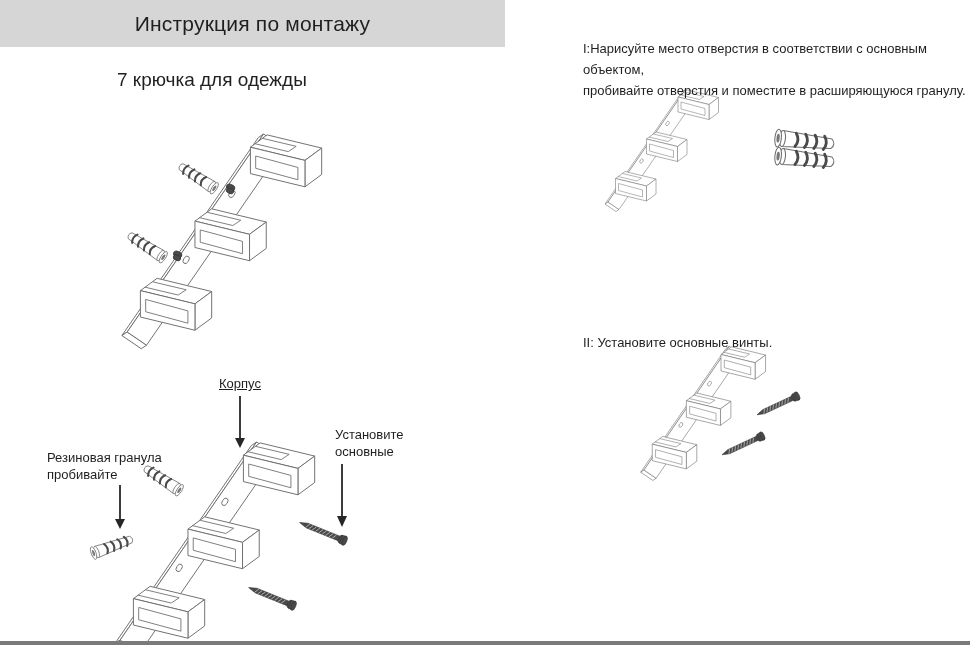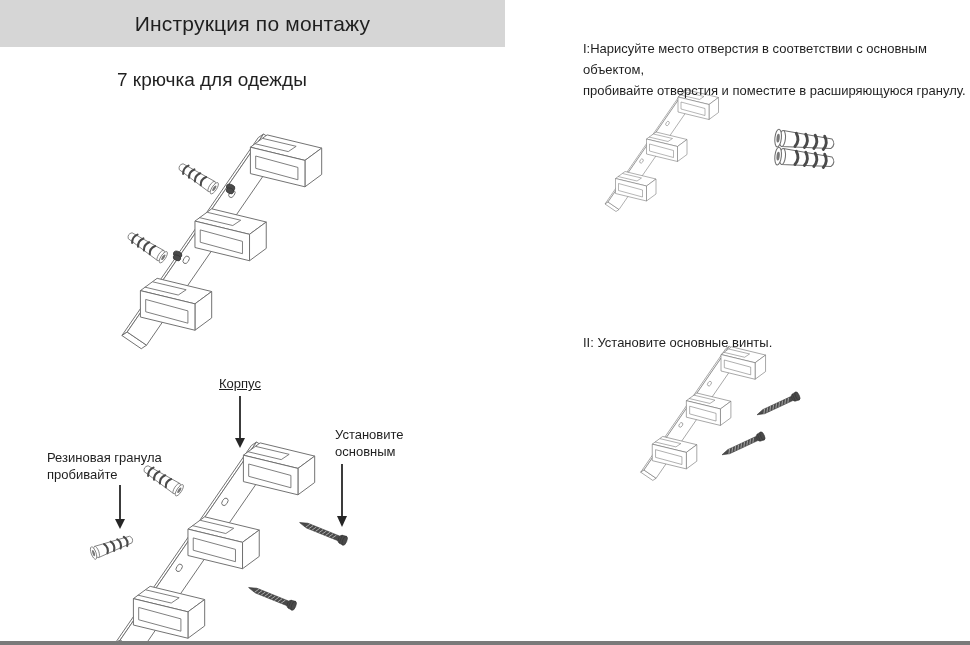--- a/index.html
+++ b/index.html
@@ -117,21 +117,21 @@
       <use href="#rail" transform="translate(622,305) scale(0.55)"></use>
       <use href="#screw" transform="translate(778,405) rotate(-25) scale(0.66)"></use>
       <use href="#screw" transform="translate(743,445) rotate(-25) scale(0.66)"></use>
     </g>
   </svg>
 
   <div class="lbl" style="left:219px;top:375px;text-decoration:underline;">Корпус</div>
 
   <div class="lbl" style="left:335px;top:426px;">
     <div>Установите</div>
-    <div>основным</div>
+    <div>основные</div>
   </div>
 
   <div class="lbl" style="left:47px;top:449px;">
     <div>Резиновая гранула</div>
     <div>пробивайте</div>
   </div>
 
   <div class="step" style="left:583px;top:38px;">
     <div>I:Нарисуйте место отверстия в соответствии с основным объектом,</div>
     <div>пробивайте отверстия и поместите в расширяющуюся гранулу.</div>

